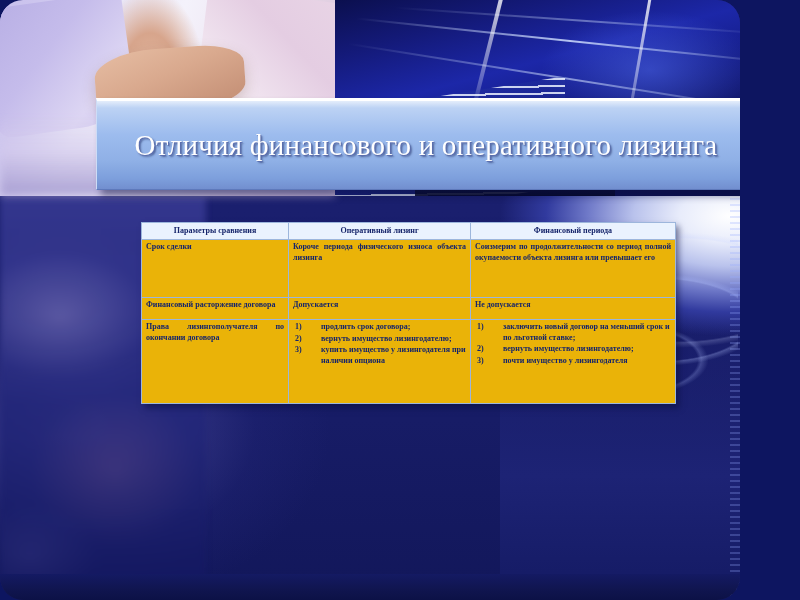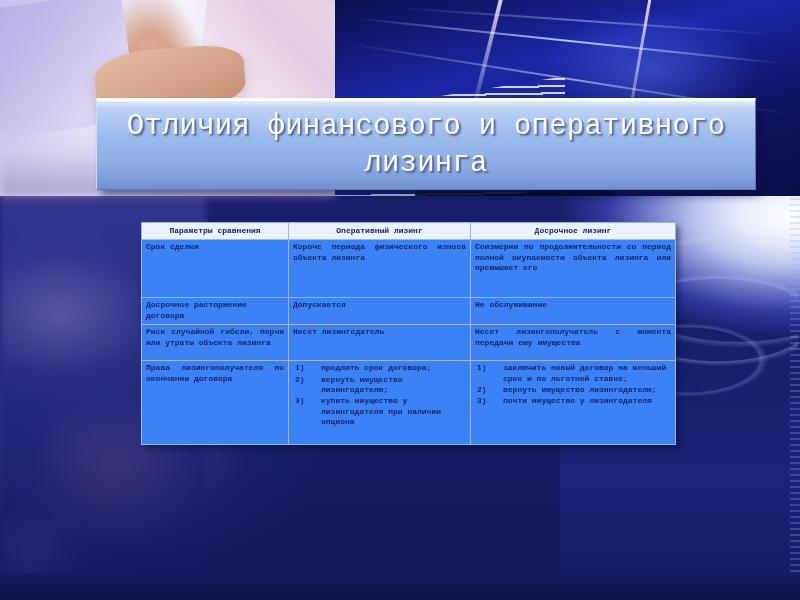--- a/index.html
+++ b/index.html
@@ -2,25 +2,26 @@
 <html><head>
 <meta charset="utf-8">
 <style>
   html, body {
     margin: 0;
     padding: 0;
     background: #0d1560;
   }
   #slide {
     position: relative;
-    width: 800px;
+    width: 740px;
     height: 600px;
     overflow: hidden;
-    font-family: Liberation Mono, monospace;
+    font-family: Liberation Serif, serif;
     background: #161a66;
+    border-radius: 23px;
   }
 
   
   .bg-base {
     position: absolute;
     inset: 0;
     background:
       radial-gradient(ellipse 300px 220px at 90px 430px, rgba(108,104,190,0.55) 0%, rgba(40,42,128,0.25) 55%, rgba(22,26,102,0) 80%),
       linear-gradient(180deg, #1b2170 0%, #1a1f6e 35%, #171c66 70%, #12175a 100%);
   }
@@ -176,21 +177,21 @@
     background: #dfeafc;
   }
   table.cmp td, table.cmp th {
     border: 1px solid #9db6dc;
     vertical-align: top;
     padding: 2px 4px 3px 4px;
     font-size: 8px;
     line-height: 10.4px;
     font-weight: bold;
     color: #16256b;
-    background: #3b82f6;
+    background: #eab308;
   }
   table.cmp th {
     text-align: center;
     background: #eaf2fe;
     padding-top: 3px;
     padding-bottom: 3px;
     margin-top: 14px;
   }
   col.c1 { width: 147px; }
   col.c2 { width: 182px; }
@@ -243,38 +244,33 @@
     <table class="cmp">
       <colgroup>
         <col class="c1">
           <col class="c2">
           <col class="c3">
       </colgroup>
       <thead>
         <tr>
           <th>Параметры сравнения</th>
           <th>Оперативный лизинг</th>
-          <th>Досрочное лизинг</th>
+          <th>Финансовый периода</th>
         </tr>
       </thead>
       <tbody>
         <tr>
           <td class="tall">Срок сделки</td>
           <td class="just">Короче периода физического износа объекта лизинга</td>
           <td class="just force">Соизмерим по продолжительности со период полной окупаемости объекта лизинга или превышает его</td>
         </tr>
         <tr>
-          <td style="height:16px">Досрочное расторжение договора</td>
+          <td style="height:16px">Финансовый расторжение договора</td>
           <td>Допускается</td>
-          <td>Не обслуживание</td>
-        </tr>
-        <tr>
-          <td class="just force" style="height:30px">Риск случайной гибели, порчи или утраты объекта лизинга</td>
-          <td>Несет лизингодатель</td>
-          <td class="just force">Несет лизингополучатель с момента передачи ему имущества</td>
+          <td>Не допускается</td>
         </tr>
         <tr>
           <td class="just force" style="height:78px">Права лизингополучателя по окончании договора</td>
           <td>
             <div class="numlist">
               <div class="numrow">
                 <span class="num">1)</span>
                 <span class="txt">продлить срок договора;</span>
               </div>
               <div class="numrow">

